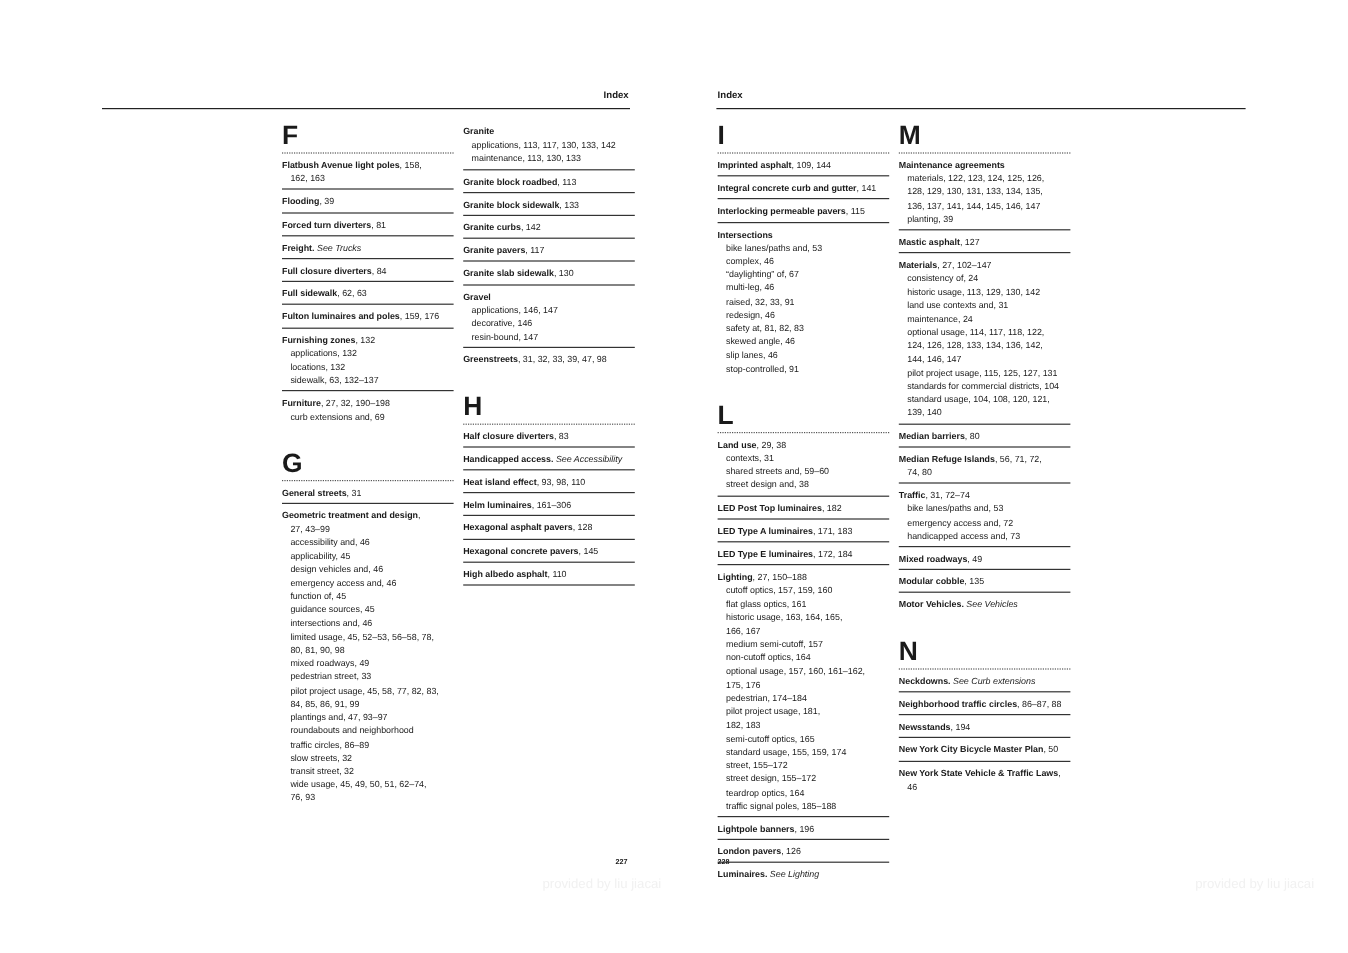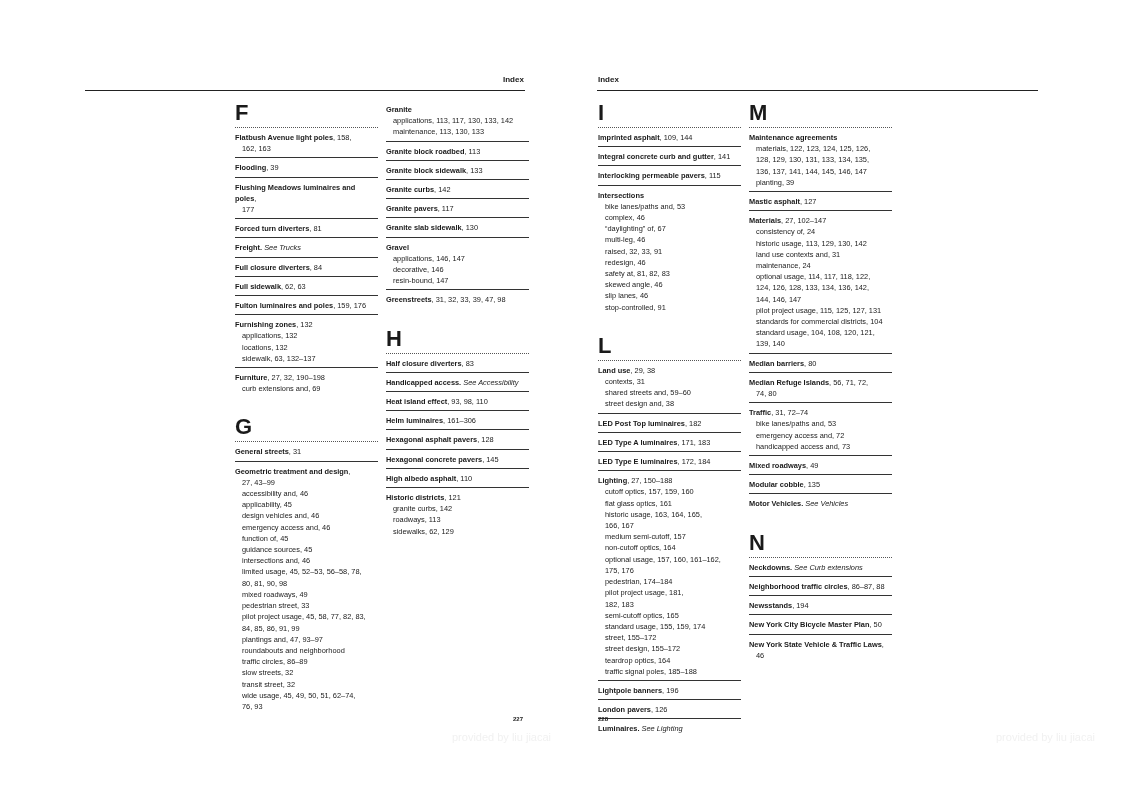--- a/index.html
+++ b/index.html
@@ -33,24 +33,20 @@
 <div class="col" id="col-l1" style="left:235px; top:100px;">
     <div class="letter">F</div>
     <div class="entry">
       <div class="term"><span>Flatbush Avenue light poles</span><span class="pg">, 158,</span></div>
       <div class="cont">162, 163</div>
     </div>
     <div class="entry">
       <div class="term"><span>Flooding</span><span class="pg">, 39</span></div>
     </div>
     <div class="entry">
-      <div class="term"><span>Flushing Meadows luminaires and poles</span><span class="pg">,</span></div>
-      <div class="cont">177</div>
-    </div>
-    <div class="entry">
       <div class="term"><span>Forced turn diverters</span><span class="pg">, 81</span></div>
     </div>
     <div class="entry">
       <div class="term"><span>Freight.</span><span class="see"> See Trucks</span></div>
     </div>
     <div class="entry">
       <div class="term"><span>Full closure diverters</span><span class="pg">, 84</span></div>
     </div>
     <div class="entry">
       <div class="term"><span>Full sidewalk</span><span class="pg">, 62, 63</span></div>
@@ -144,26 +140,20 @@
     </div>
     <div class="entry">
       <div class="term"><span>Hexagonal asphalt pavers</span><span class="pg">, 128</span></div>
     </div>
     <div class="entry">
       <div class="term"><span>Hexagonal concrete pavers</span><span class="pg">, 145</span></div>
     </div>
     <div class="entry">
       <div class="term"><span>High albedo asphalt</span><span class="pg">, 110</span></div>
     </div>
-    <div class="entry last">
-      <div class="term"><span>Historic districts</span><span class="pg">, 121</span></div>
-      <div class="sub">granite curbs, 142</div>
-      <div class="sub">roadways, 113</div>
-      <div class="sub">sidewalks, 62, 129</div>
-    </div>
   </div>
 <div class="col" id="col-r1" style="left:598px; top:100px;">
     <div class="letter">I</div>
     <div class="entry">
       <div class="term"><span>Imprinted asphalt</span><span class="pg">, 109, 144</span></div>
     </div>
     <div class="entry">
       <div class="term"><span>Integral concrete curb and gutter</span><span class="pg">, 141</span></div>
     </div>
     <div class="entry">

